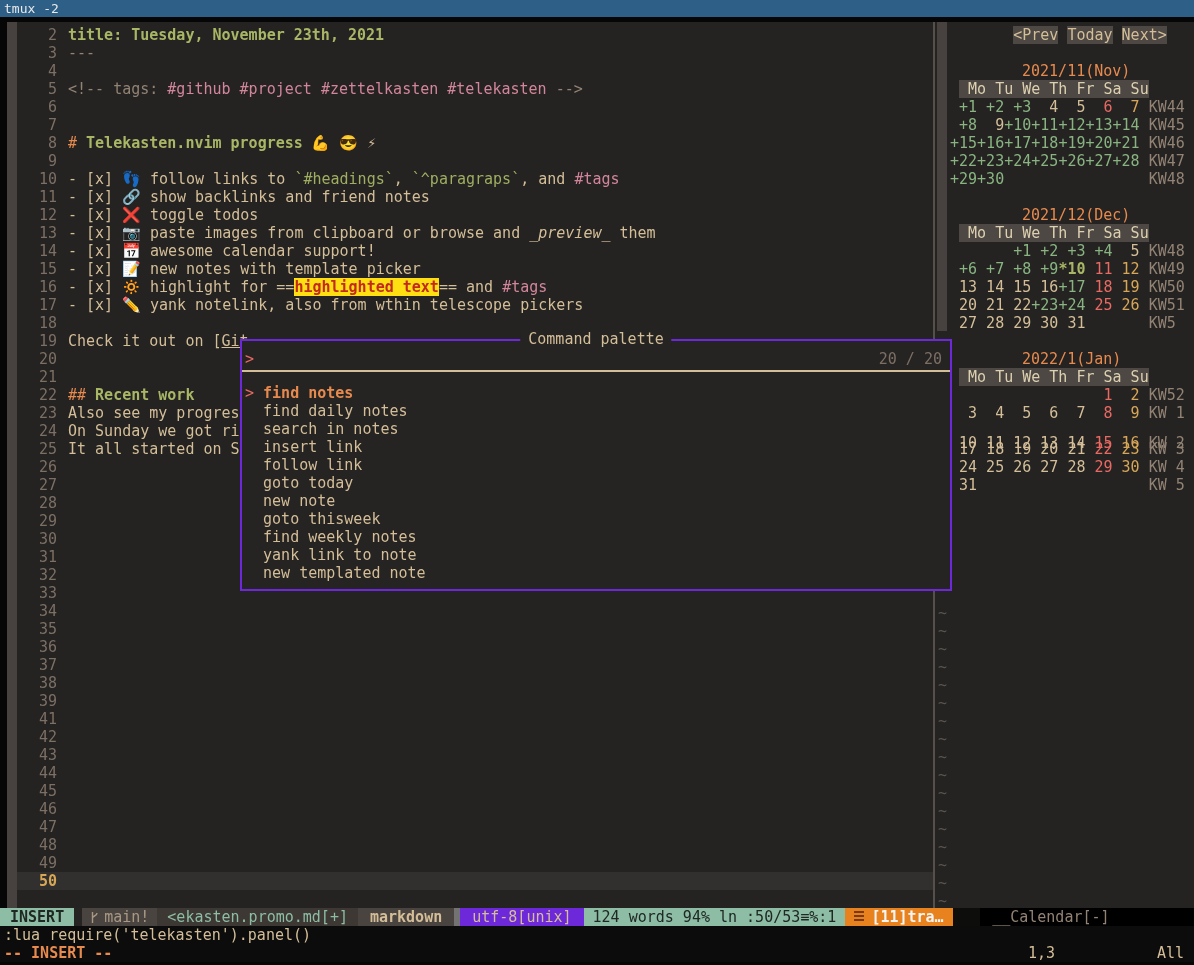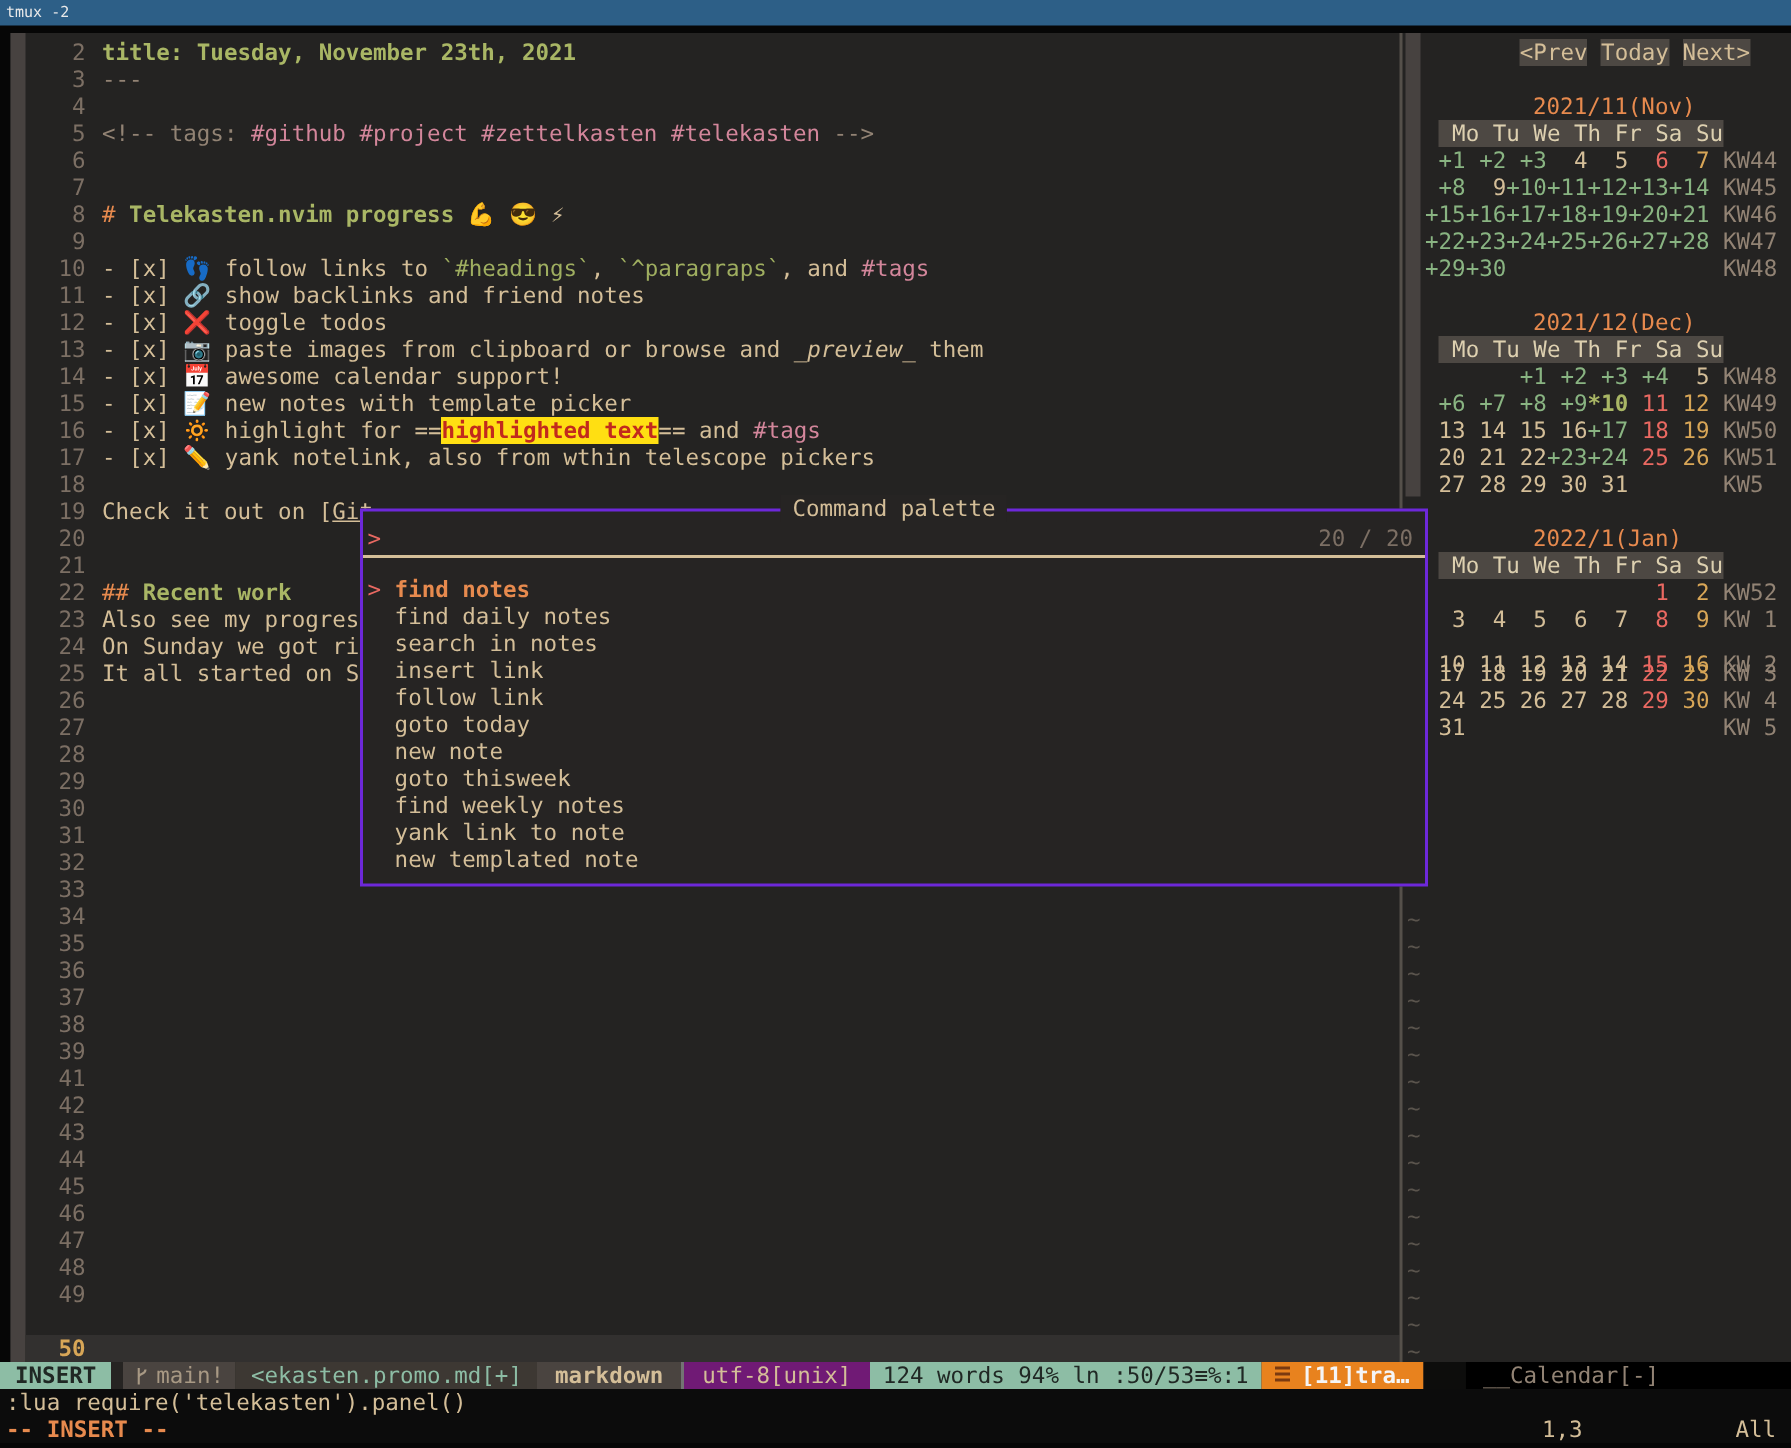--- a/index.html
+++ b/index.html
@@ -2,33 +2,33 @@
 <html><head>
 <meta charset="utf-8">
 <style>
   html,body{margin:0;padding:0;background:#000;}
   .screen{position:relative;width:1194px;height:965px;background:#060606;overflow:hidden;
           font-family:"DejaVu Sans Mono",monospace;font-size:15px;line-height:18px;}
   pre{margin:0;font-family:inherit;}
 
   
   .tmux-bar{position:absolute;left:0;top:0;width:100%;height:17px;background:#2d5f87;
-            color:#e9e9e9;font-size:10px;line-height:17px;padding-left:4px;box-sizing:border-box;}
+            color:#e9e9e9;font-size:13px;line-height:17px;padding-left:4px;box-sizing:border-box;}
 
   
   .main{position:absolute;left:0;top:22px;width:1194px;height:886px;background:#242322;}
   .left-black{position:absolute;left:0;top:22px;width:7px;height:886px;background:#060606;}
   .left-strip{position:absolute;left:7px;top:22px;width:10px;height:886px;background:#474240;}
   .win-sep{position:absolute;left:933px;top:22px;width:2px;height:886px;background:#55504a;}
   .scroll-thumb{position:absolute;left:937px;top:22px;width:10px;height:309px;background:#474240;}
 
   
   .editor-lines{position:absolute;left:17px;top:26px;width:916px;}
   .eline{height:18px;display:flex;white-space:pre;}
-  .eline.cursorline{background:#32302f;margin-top:18px;}
+  .eline.cursorline{background:#32302f;}
   .lnum{width:40px;text-align:right;color:#7c6f64;flex:none;}
   .lnum.cur{color:#d8a657;font-weight:bold;}
   .etext{padding-left:11px;white-space:pre;}
   .sg-fg{color:#d4be98}.sg-gray{color:#928374}
   .sg-greenb{color:#a9b665;font-weight:bold}
   .sg-orange{color:#e78a4e}.sg-pink{color:#d3869b}.sg-code{color:#9fae60}
   .sg-hl{background:#ffdf12;color:#c22a1d;font-weight:bold}
   .sg-it{color:#d4be98;font-style:italic}
   .sg-ul{color:#d4be98;text-decoration:underline}
   .sg-emo{color:#d4be98}
@@ -62,21 +62,21 @@
   
   .statusline{position:absolute;left:0;top:908px;width:1194px;height:18px;background:#262422;
               display:flex;align-items:stretch;white-space:pre;}
   .statusline>span{display:inline-block;height:18px;line-height:18px;}
   .sl-a{background:#8dbda5;color:#202824;font-weight:bold;padding:0 10px;}
   .sl-b{background:#4a4440;color:#a89984;padding:0 8px;margin-left:8px;}
   .sl-b svg{vertical-align:-2px;margin-right:5px;}
   .sl-c{background:#3d3833;color:#8dbda5;padding:0 10px;}
   .sl-spacer{flex:1;}
   .sl-ft{background:#4a4440;color:#d4be98;font-weight:bold;padding:0 12px;}
-  .sl-enc{background:#701a75;color:#d4be98;padding:0 12px;border-left:2px solid #737373;}
+  .sl-enc{background:#6d28d9;color:#d4be98;padding:0 12px;border-left:6px solid #737373;}
   .sl-stats{background:#8dbda5;color:#202824;padding:0 9px;}
   .sl-tab{background:#e8821e;color:#f5f5f5;font-weight:bold;padding:0 9px;}
   .menu-icon{display:inline-block;vertical-align:-1px;margin-right:7px;}
   .menu-icon i{display:block;width:10px;height:2px;background:#7a3a10;margin:2px 0;}
   .sl-gap{width:32px;background:#0d0d0c;}
   .sl-cal{width:247px;background:#000000;color:#928374;padding-left:12px;box-sizing:border-box;}
 
   
   .cmdline{position:absolute;left:0;top:926px;width:1194px;height:18px;background:#0c0c0c;
            color:#d4be98;padding-left:4px;box-sizing:border-box;white-space:pre;}

